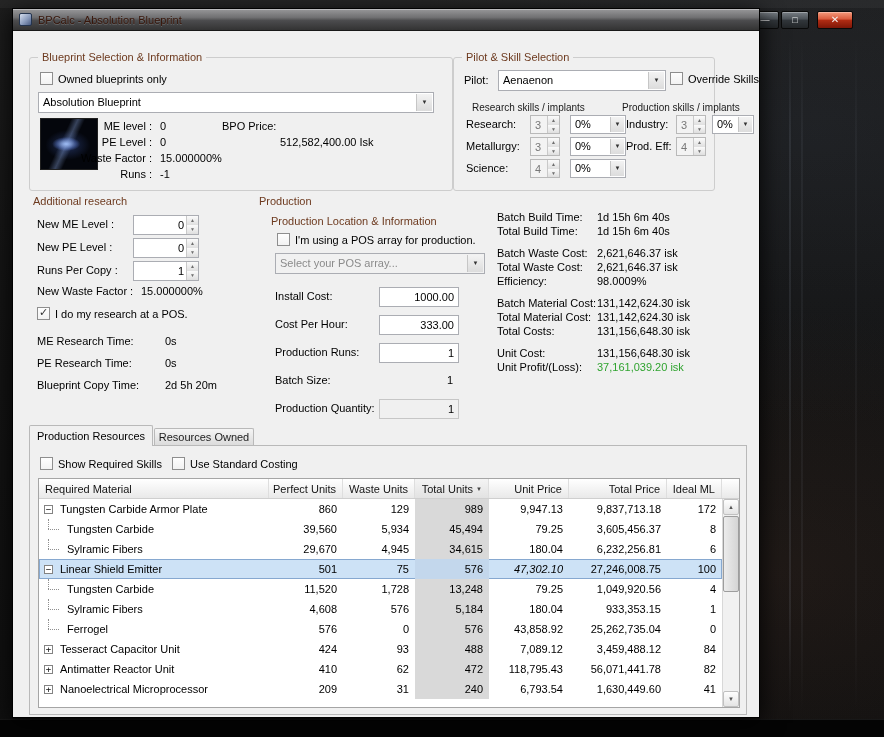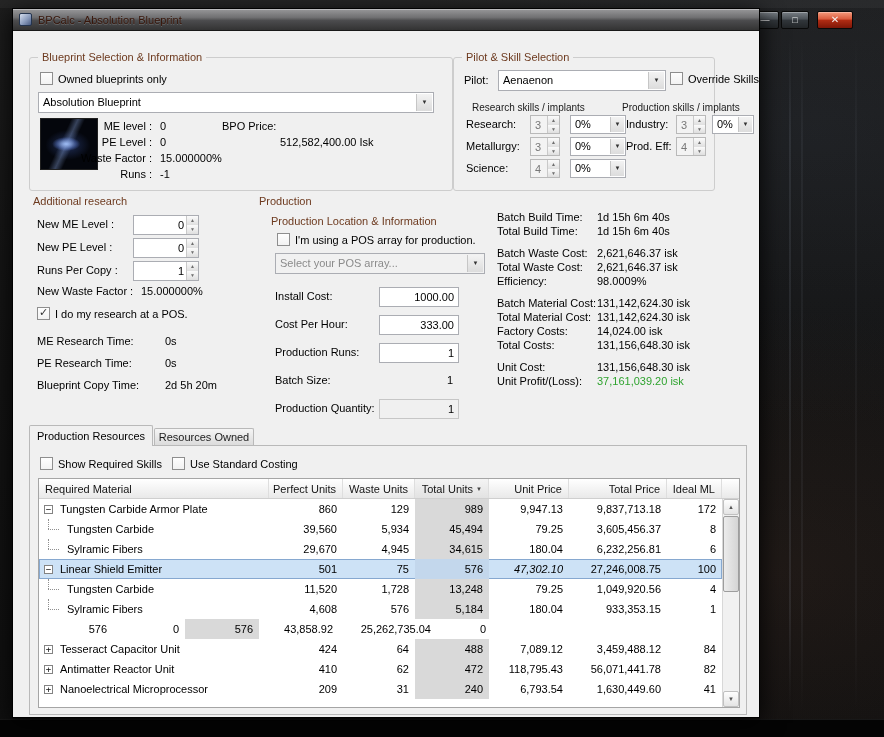--- a/index.html
+++ b/index.html
@@ -371,24 +371,20 @@
         <div class="stat-group">
           <div class="stat-row">
             <span class="stat-label">Batch Material Cost:</span>
             <span class="stat-value">131,142,624.30 isk</span>
           </div>
           <div class="stat-row">
             <span class="stat-label">Total Material Cost:</span>
             <span class="stat-value">131,142,624.30 isk</span>
           </div>
           <div class="stat-row">
-            <span class="stat-label">Factory Costs:</span>
-            <span class="stat-value">14,024.00 isk</span>
-          </div>
-          <div class="stat-row">
             <span class="stat-label">Total Costs:</span>
             <span class="stat-value">131,156,648.30 isk</span>
           </div>
         </div>
         <div class="stat-group">
           <div class="stat-row">
             <span class="stat-label">Unit Cost:</span>
             <span class="stat-value">131,156,648.30 isk</span>
           </div>
           <div class="stat-row">
@@ -503,34 +499,38 @@
                 <span class="mat-name">Sylramic Fibers</span>
               </div>
               <div class="g-cell right" style="width: 74px;">4,608</div>
               <div class="g-cell right" style="width: 72px;">576</div>
               <div class="g-cell right sortcol" style="width: 74px;">5,184</div>
               <div class="g-cell right" style="width: 80px;">180.04</div>
               <div class="g-cell right" style="width: 98px;">933,353.15</div>
               <div class="g-cell right" style="width: 55px;">1</div>
             </div>
             <div class="g-row">
+              <div class="g-cell name" style="width: 230px;">
+                <span class="tree-branch"></span>
+                <span class="mat-name">Ferrogel</span>
+              </div>
               <div class="g-cell right" style="width: 74px;">576</div>
               <div class="g-cell right" style="width: 72px;">0</div>
               <div class="g-cell right sortcol" style="width: 74px;">576</div>
               <div class="g-cell right" style="width: 80px;">43,858.92</div>
               <div class="g-cell right" style="width: 98px;">25,262,735.04</div>
               <div class="g-cell right" style="width: 55px;">0</div>
             </div>
             <div class="g-row">
               <div class="g-cell name" style="width: 230px;">
                 <span class="expand-box">+</span>
                 <span class="mat-name">Tesseract Capacitor Unit</span>
               </div>
               <div class="g-cell right" style="width: 74px;">424</div>
-              <div class="g-cell right" style="width: 72px;">64</div>
+              <div class="g-cell right" style="width: 72px;">93</div>
               <div class="g-cell right sortcol" style="width: 74px;">488</div>
               <div class="g-cell right" style="width: 80px;">7,089.12</div>
               <div class="g-cell right" style="width: 98px;">3,459,488.12</div>
               <div class="g-cell right" style="width: 55px;">84</div>
             </div>
             <div class="g-row">
               <div class="g-cell name" style="width: 230px;">
                 <span class="expand-box">+</span>
                 <span class="mat-name">Antimatter Reactor Unit</span>
               </div>

